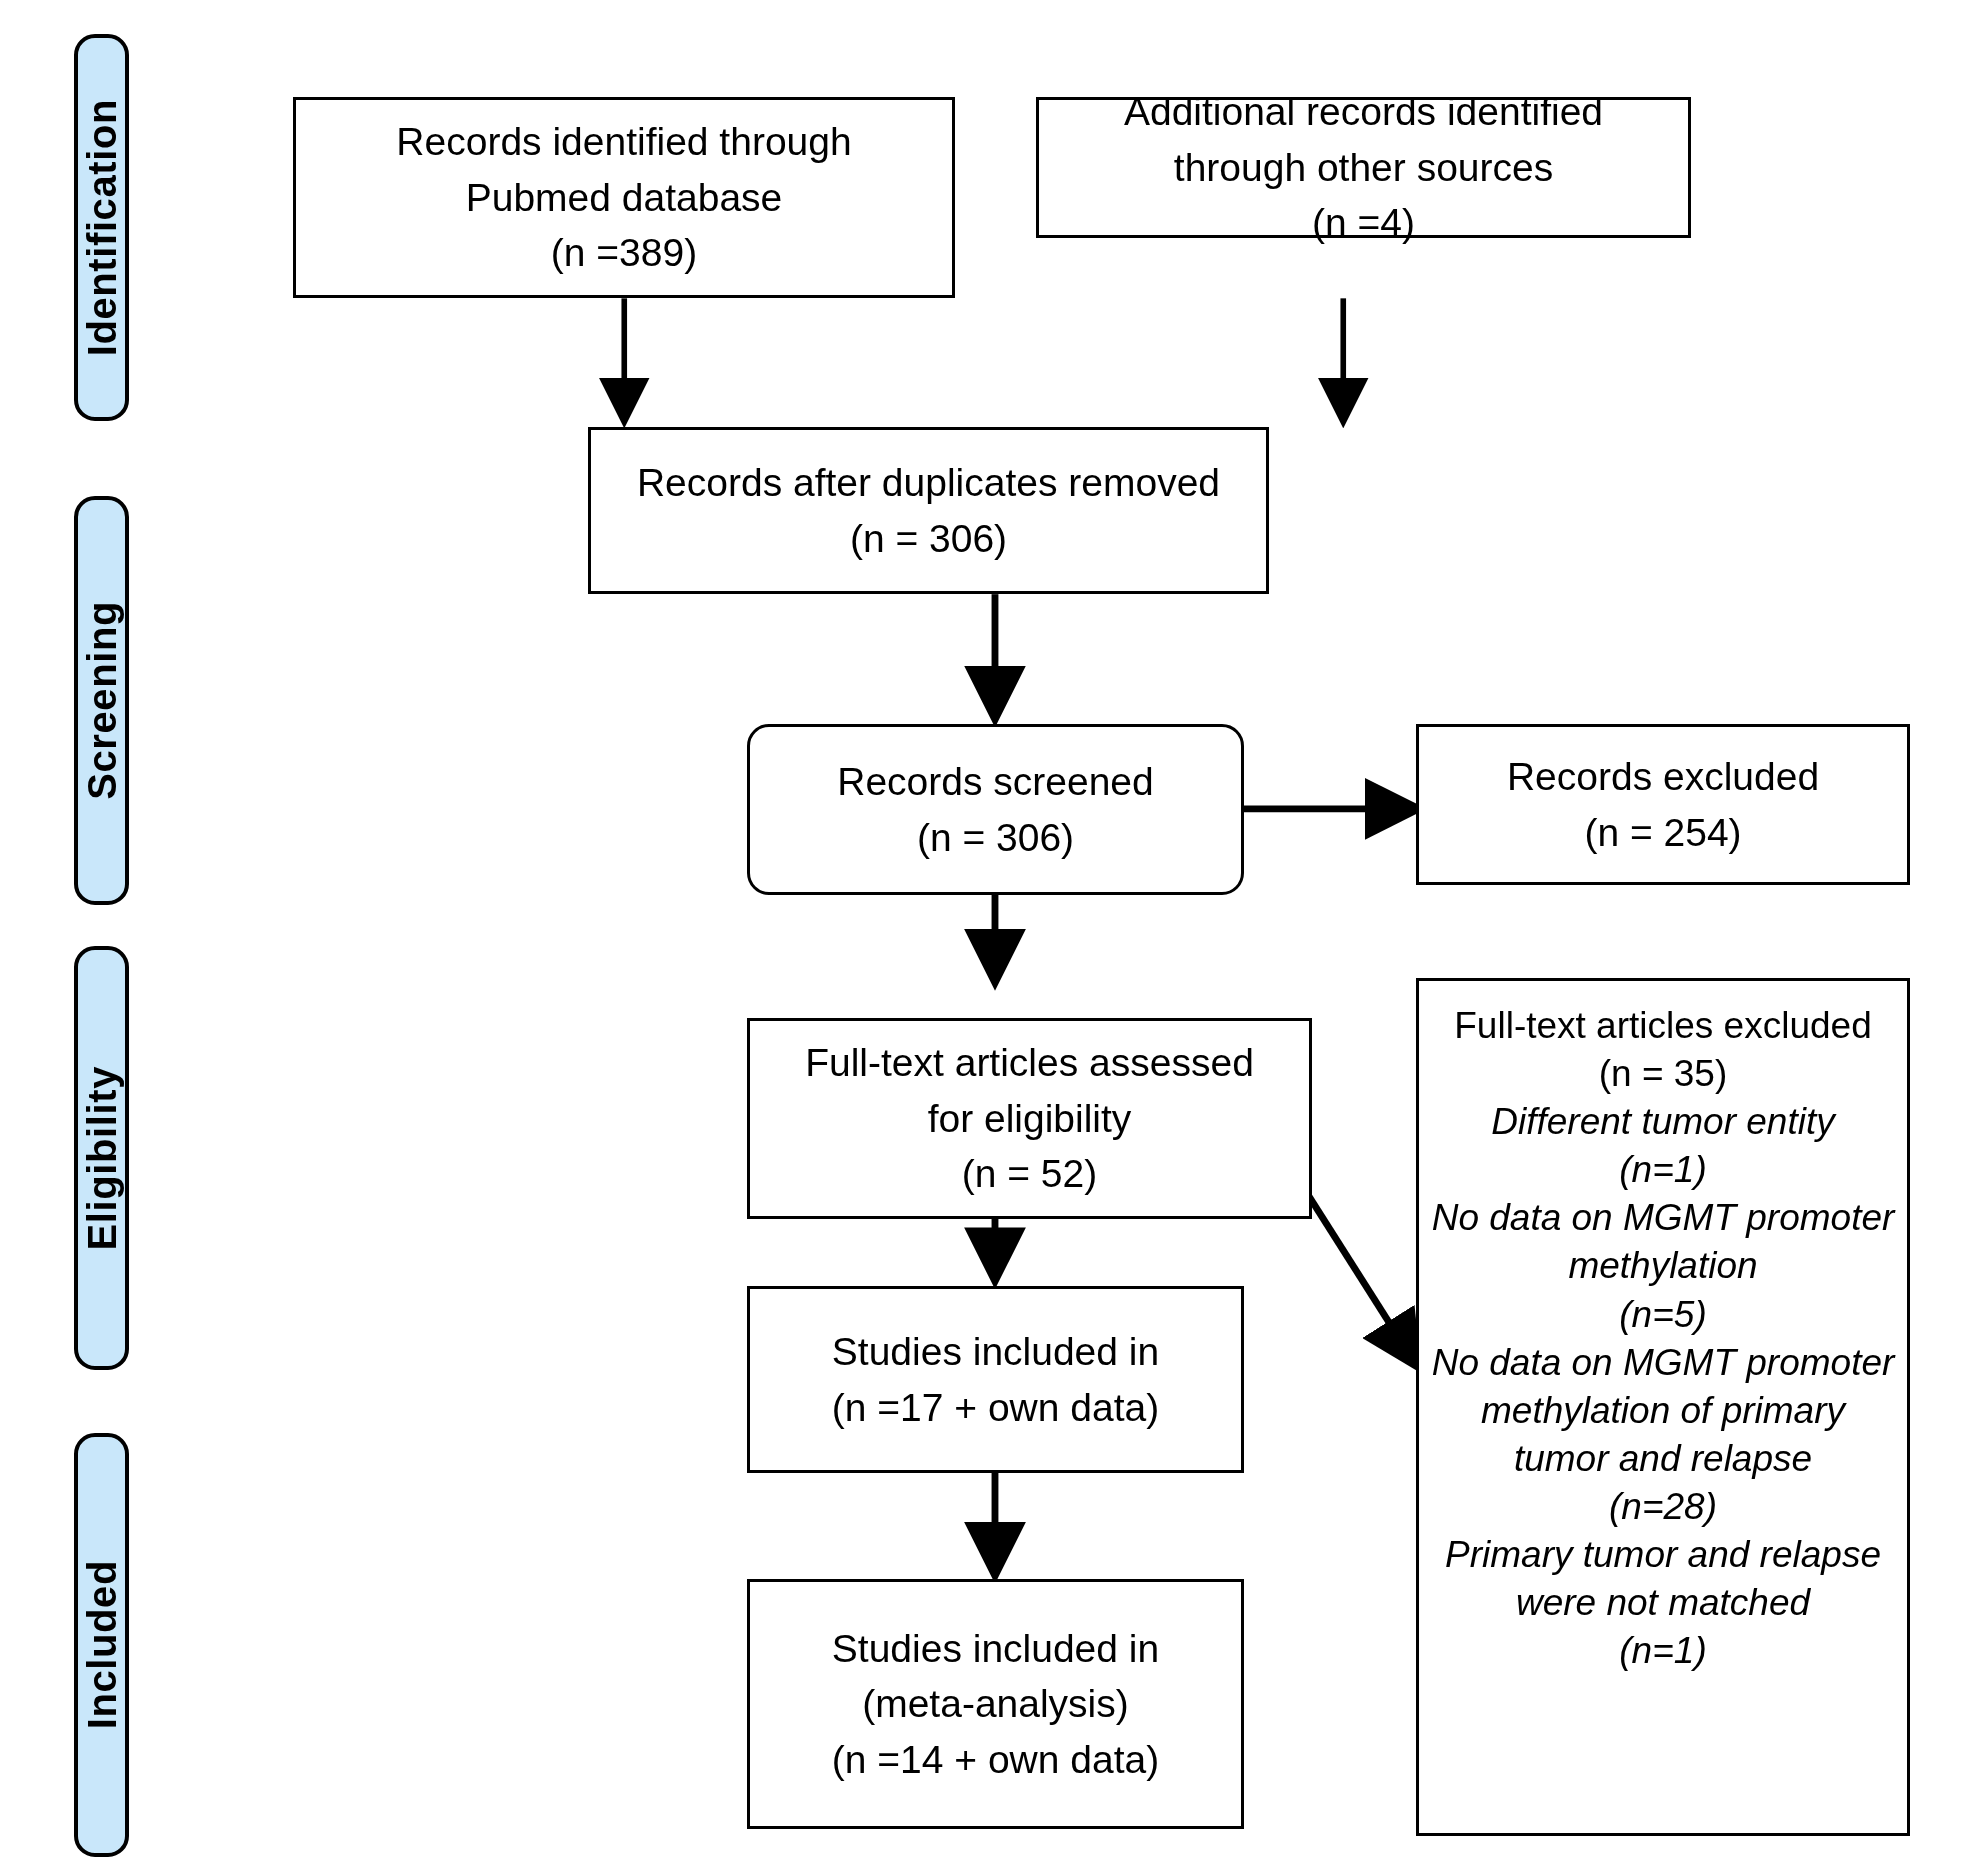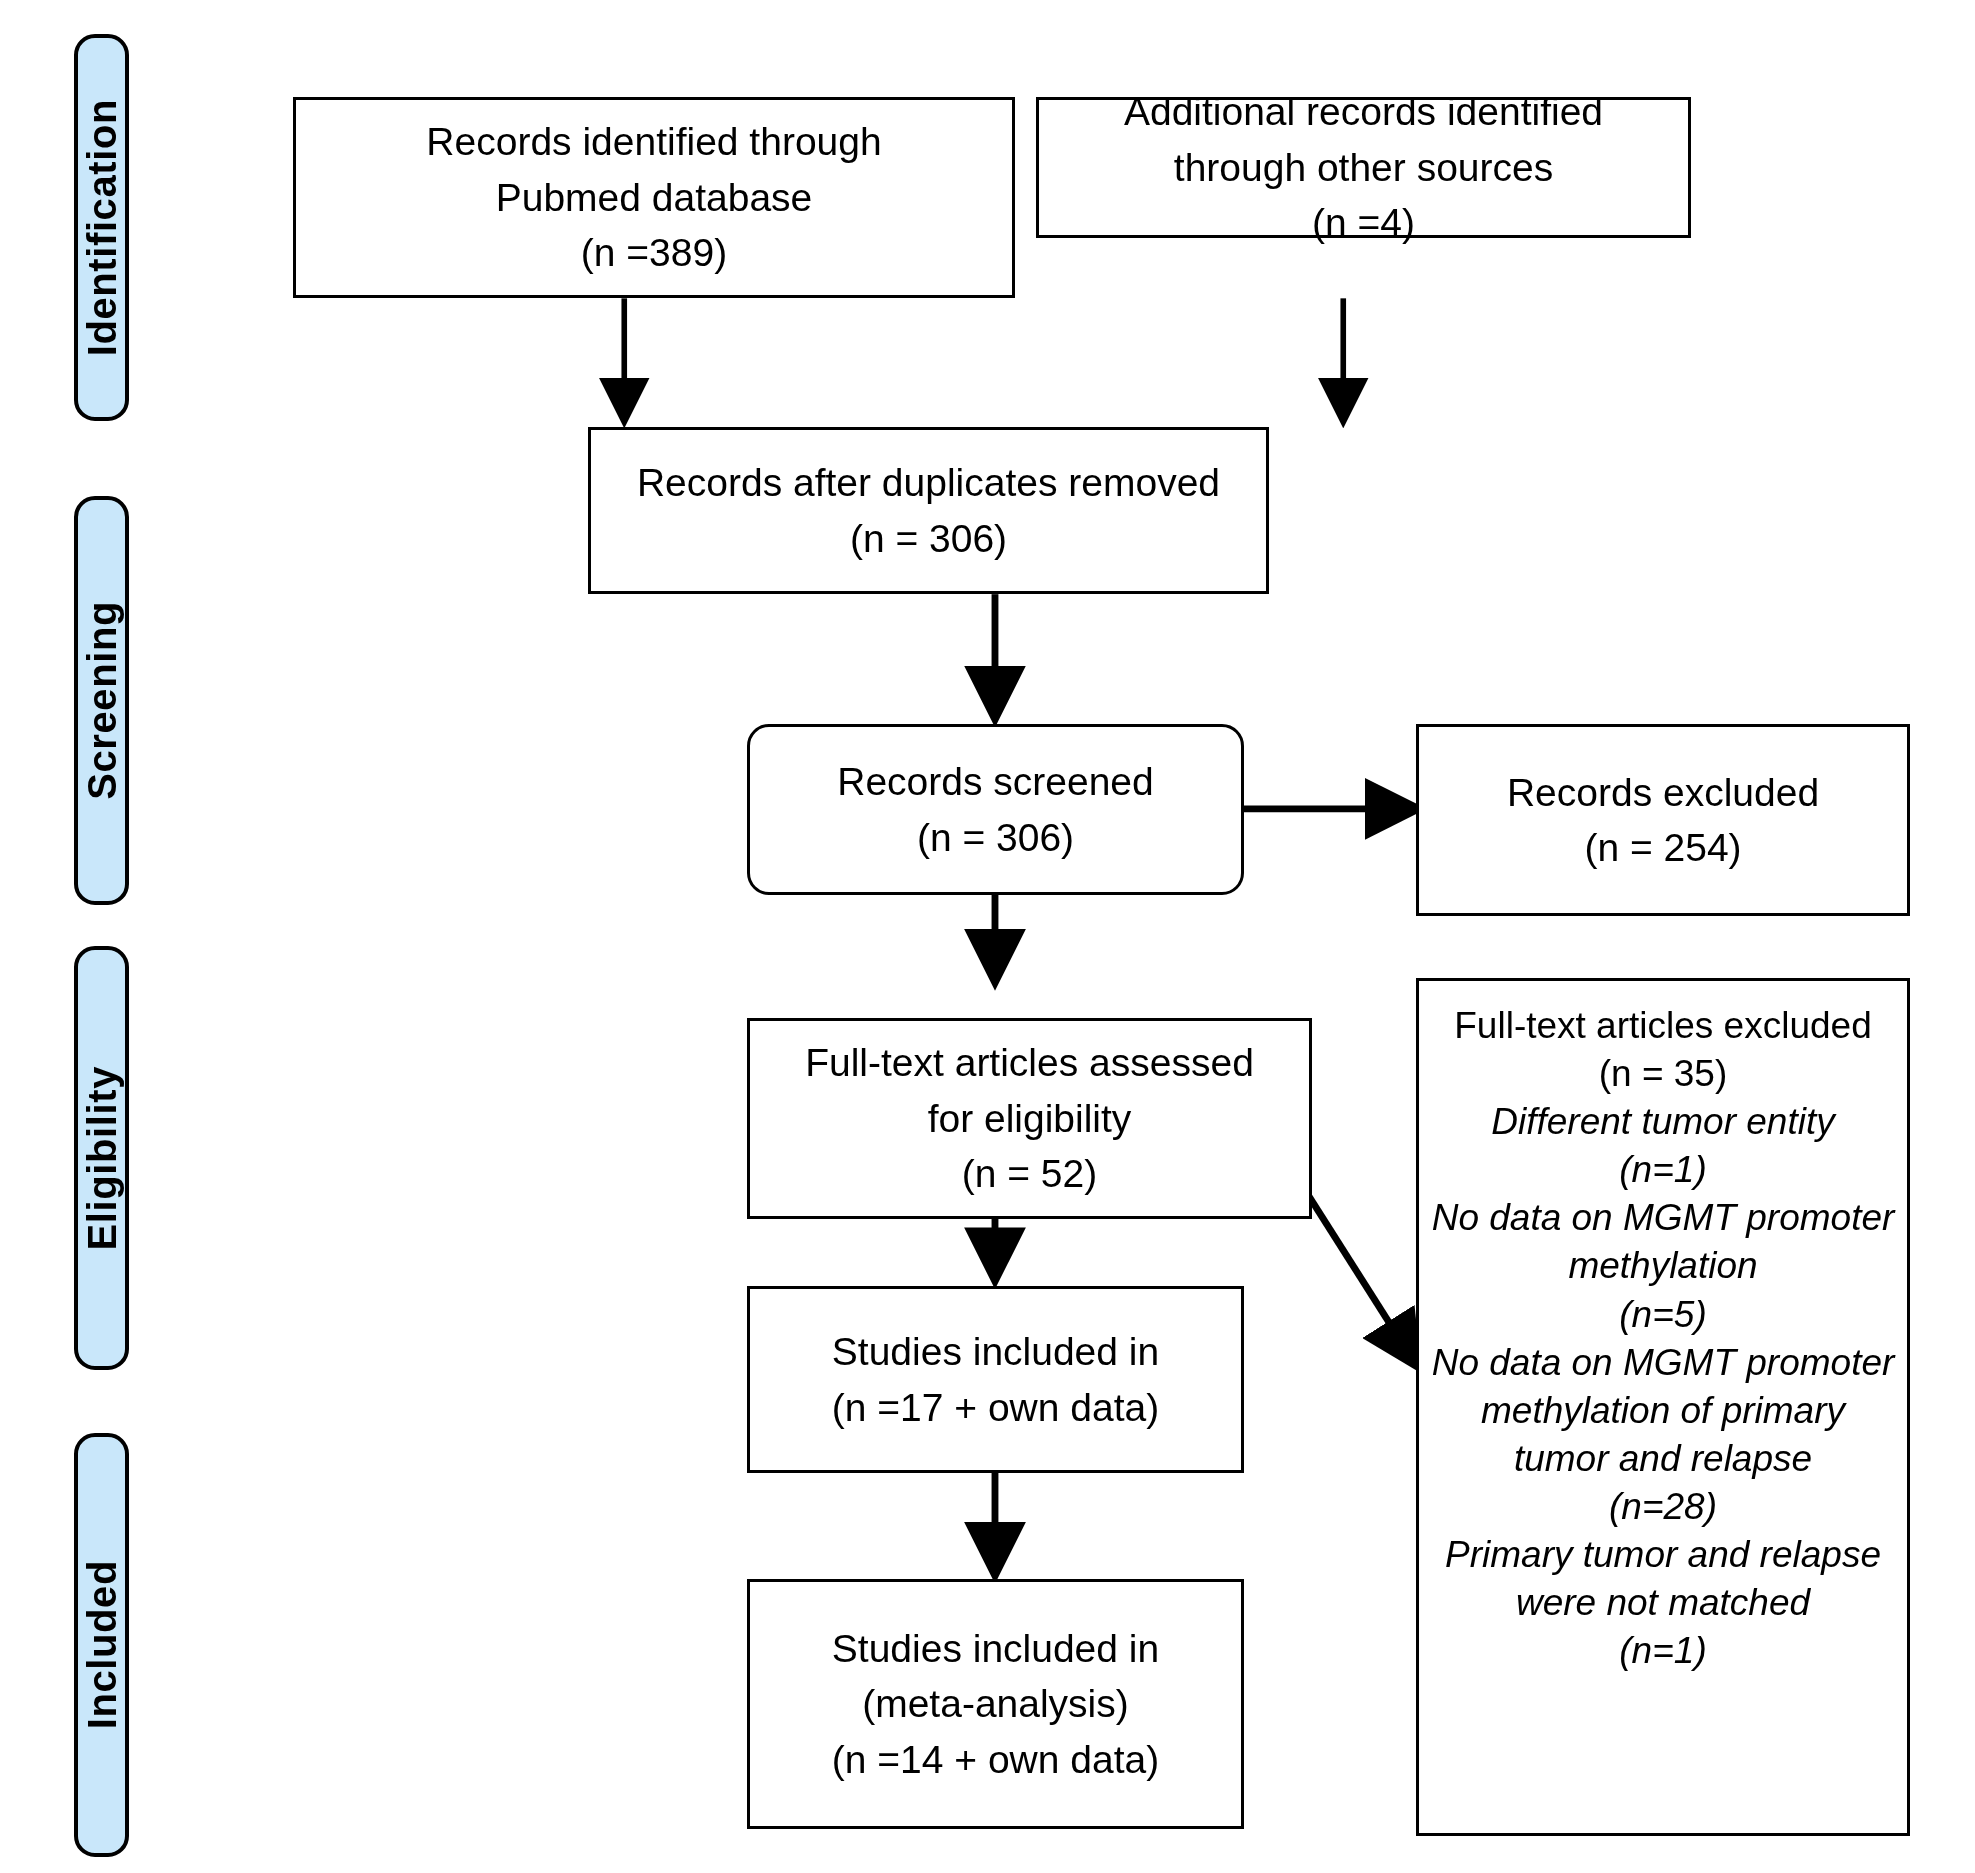--- a/index.html
+++ b/index.html
@@ -127,21 +127,21 @@
   </div>
 
   <div class="stage-pill" style="left:74px; top:946px; width:55px; height:424px;">
     <span class="stage-label">Eligibility</span>
   </div>
 
   <div class="stage-pill" style="left:74px; top:1433px; width:55px; height:424px;">
     <span class="stage-label">Included</span>
   </div>
 
-  <div class="flow-box" style="left:293px; top:97px; width:722px; height:201px;">
+  <div class="flow-box" style="left:293px; top:97px; width:662px; height:201px;">
     <div class="flow-line">Records identified through</div>
     <div class="flow-line">Pubmed database</div>
     <div class="flow-line">(n =389)</div>
   </div>
 
   <div class="flow-box" style="left:1036px; top:97px; width:655px; height:141px;">
     <div class="flow-line">Additional records identified</div>
     <div class="flow-line">through other sources</div>
     <div class="flow-line">(n =4)</div>
   </div>
@@ -149,21 +149,21 @@
   <div class="flow-box" style="left:588px; top:427px; width:681px; height:167px;">
     <div class="flow-line">Records after duplicates removed</div>
     <div class="flow-line">(n = 306)</div>
   </div>
 
   <div class="flow-box" style="left:747px; top:724px; width:497px; height:171px;border-radius:22px;">
     <div class="flow-line">Records screened</div>
     <div class="flow-line">(n = 306)</div>
   </div>
 
-  <div class="flow-box" style="left:1416px; top:724px; width:494px; height:192px;">
+  <div class="flow-box" style="left:1416px; top:724px; width:494px; height:161px;">
     <div class="flow-line">Records excluded</div>
     <div class="flow-line">(n = 254)</div>
   </div>
 
   <div class="flow-box" style="left:747px; top:1018px; width:565px; height:201px;">
     <div class="flow-line">Full-text articles assessed</div>
     <div class="flow-line">for eligibility</div>
     <div class="flow-line">(n = 52)</div>
   </div>
 

